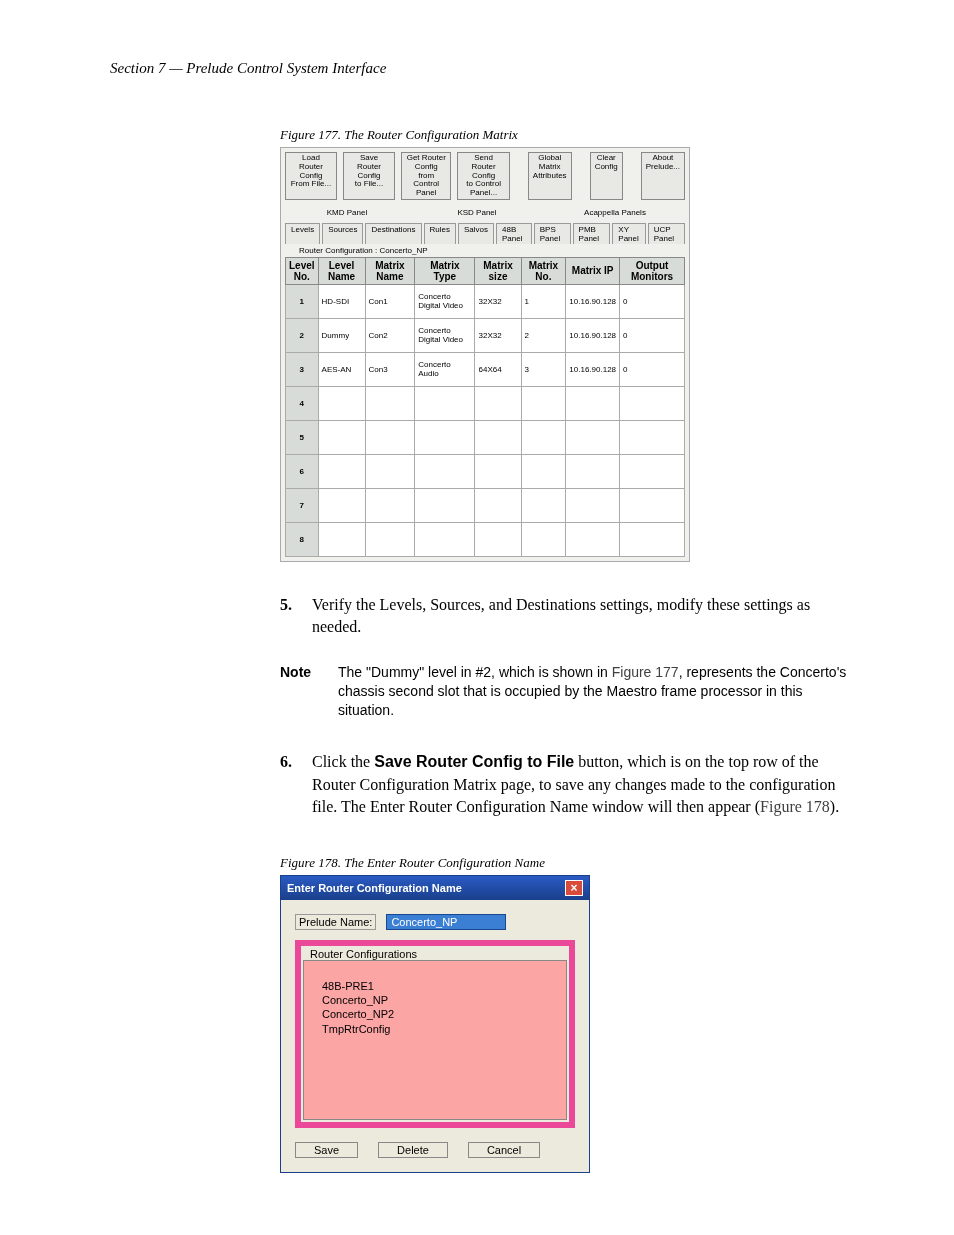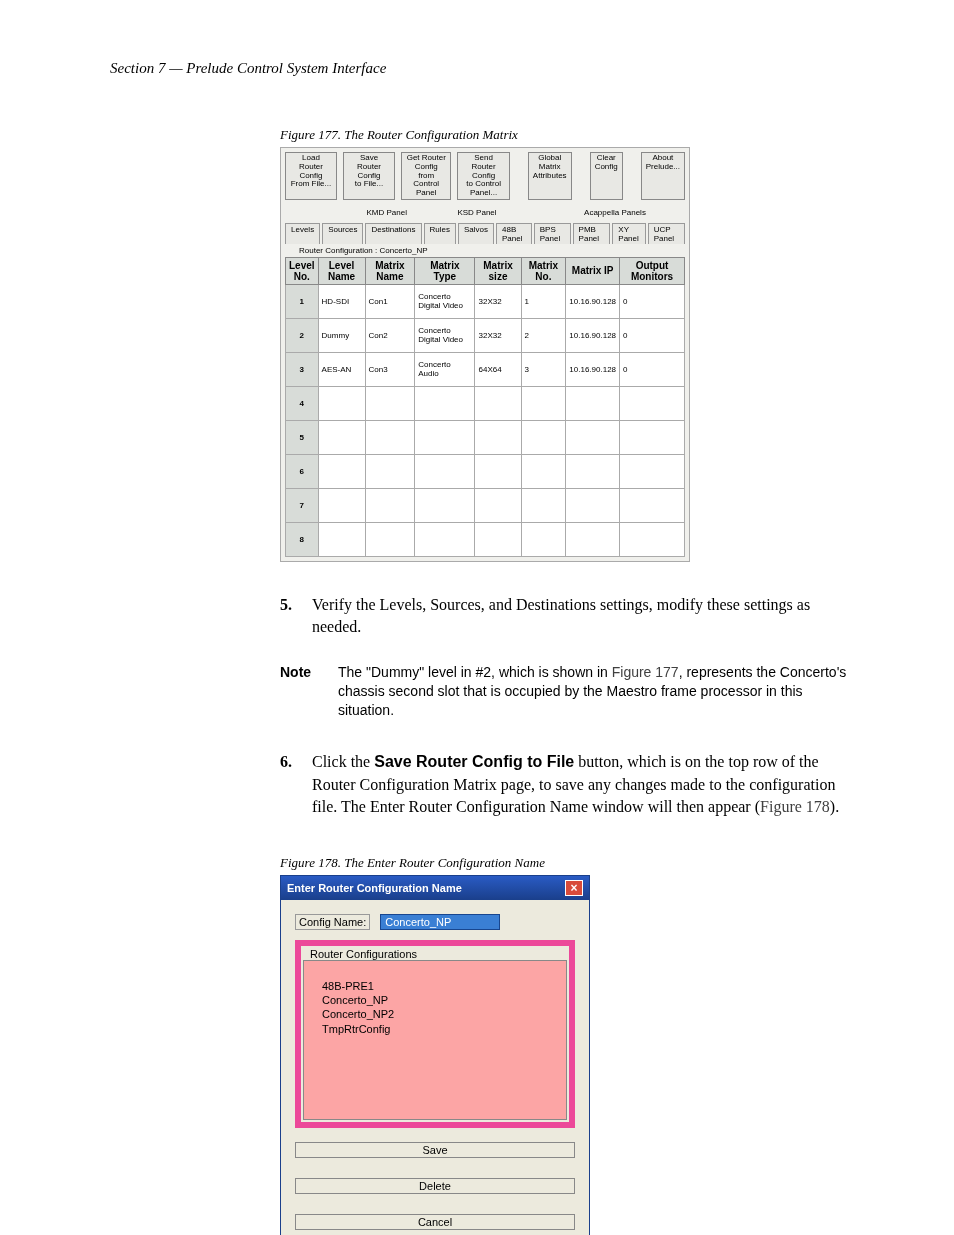--- a/index.html
+++ b/index.html
@@ -185,21 +185,20 @@
       height: 160px;
       padding: 18px;
       font-size: 11px;
       line-height: 1.3;
     }
     .dlg-buttons {
       display: flex;
       justify-content: flex-start;
       gap: 20px;
       margin-top: 6px;
-      flex-direction: column;
     }
     .dlg-btn {
       border: 1px solid #888;
       background: #eceadd;
       padding: 1px 18px;
       font-size: 11px;
       font-family: Tahoma, Arial, sans-serif;
     }
   </style>
 </head>
@@ -220,21 +219,21 @@
     <div class="top-btn">Send Router Config
 to Control Panel...</div>
     <div class="top-btn" style="margin-left:12px">Global Matrix
 Attributes</div>
     <div class="top-btn" style="margin-left:12px">Clear
 Config</div>
     <div class="top-btn" style="margin-left:12px">About
 Prelude...</div>
   </div>
   <div style="display:flex;margin:4px 6px 0;font-size:8px">
-    <div style="flex:0 0 120px;text-align:right">KMD Panel</div>
+    <div style="flex:0 0 120px;text-align:center">KMD Panel</div>
     <div style="flex:0 0 140px;text-align:center">KSD Panel</div>
     <div style="flex:1;text-align:center">Acappella Panels</div>
   </div>
   <div class="tab-row">
     <div class="tab">Levels</div>
     <div class="tab">Sources</div>
     <div class="tab">Destinations</div>
     <div class="tab">Rules</div>
     <div class="tab">Salvos</div>
     <div class="tab">48B Panel</div>
@@ -368,21 +367,21 @@
 
 <div class="figure-caption" style="margin-top:36px">Figure 178.  The Enter Router Configuration Name</div>
 
 <div class="figure-178">
   <div class="dlg-title">
     <span>Enter Router Configuration Name</span>
     <span class="close-x">×</span>
   </div>
   <div class="dlg-body">
     <div class="config-name-row">
-      <label>Config Name:</label>
+      <label>Prelude Name:</label>
       <input class="config-input" value="Concerto_NP" style="">
     </div>
     <div class="fieldset">
       <div class="fieldset-label">Router Configurations</div>
       <div class="listbox" id="listbox">
           <div>48B-PRE1</div>
           <div>Concerto_NP</div>
           <div>Concerto_NP2</div>
           <div>TmpRtrConfig</div>
         </div>

